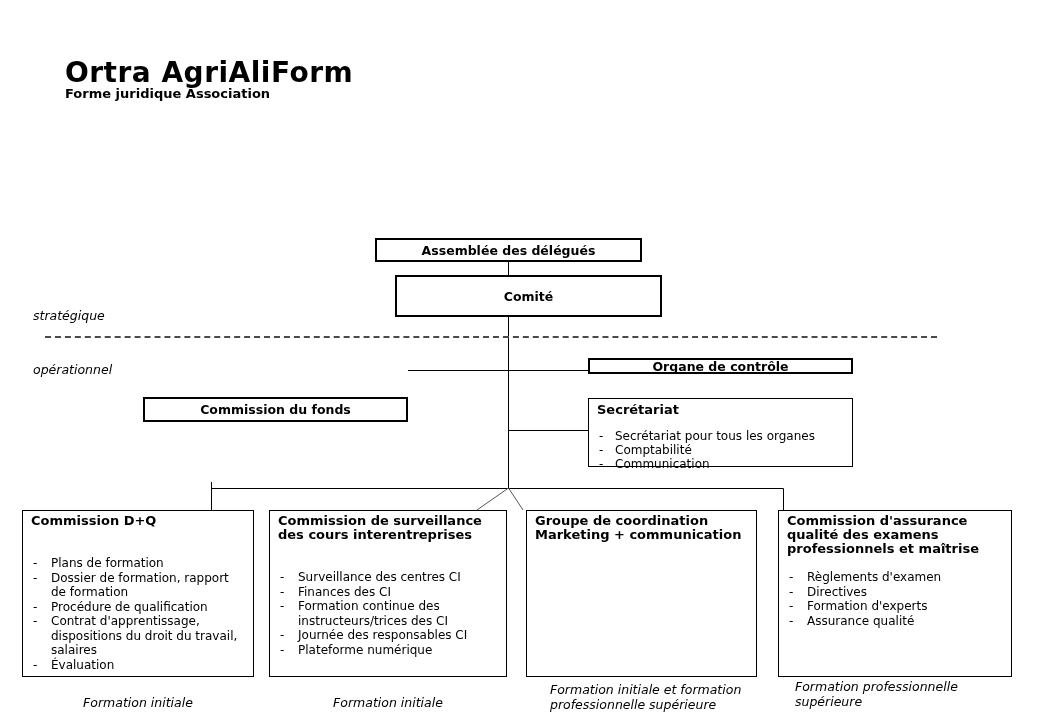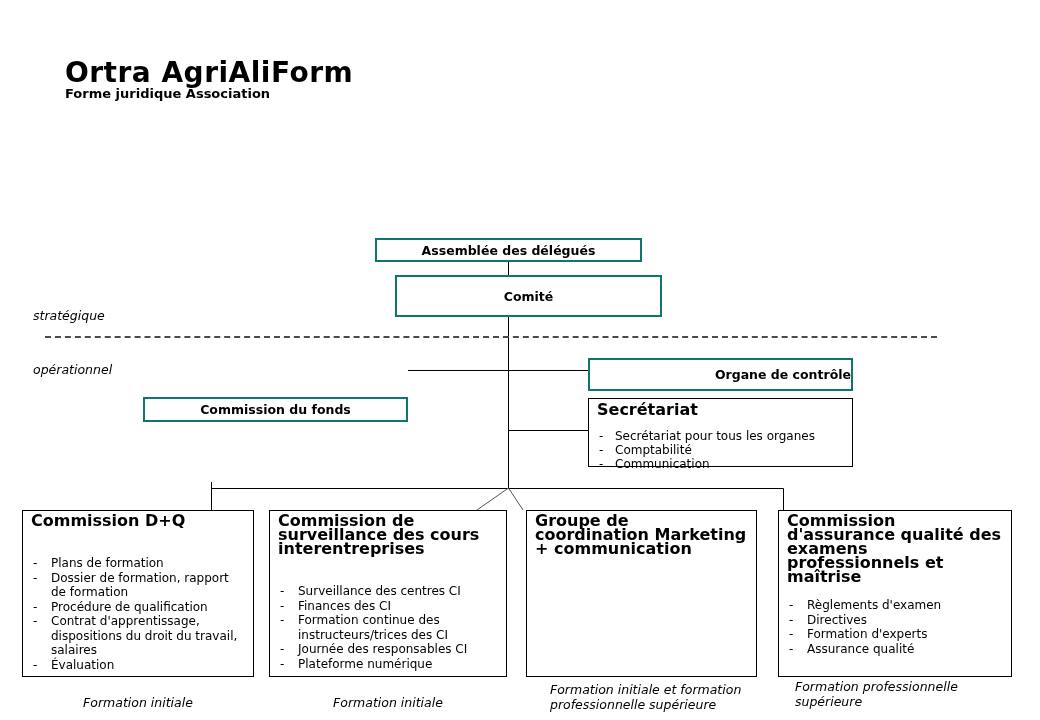--- a/index.html
+++ b/index.html
@@ -9,29 +9,29 @@
     overflow:hidden;
   }
   .abs{position:absolute;}
 
   
   #page-title{font-size:28px;font-weight:bold;line-height:26px;letter-spacing:0.5px;}
   #page-subtitle{font-size:13px;font-weight:bold;line-height:15px;}
 
   
   .orgbox{
-    position:absolute;background:#fff;border:2px solid #0f766e;box-sizing:border-box;
+    position:absolute;background:#fff;border:2px solid #000000;box-sizing:border-box;
     display:flex;align-items:center;justify-content:center;
     font-weight:bold;font-size:12.5px;text-align:center;
   }
   .panel{
     position:absolute;background:#fff;border:1px solid #000;box-sizing:border-box;
     padding:3px 8px;font-size:12px;text-align:left;
   }
-  .panel .ptitle{font-weight:bold;font-size:16px;line-height:14px;}
+  .panel .ptitle{font-weight:bold;font-size:13px;line-height:14px;}
   .panel ul{list-style:none;margin:0;padding:0;line-height:14.5px;}
   .panel ul.gap{margin-top:28px;}
   .panel ul.gap-tight{margin-top:14px;}
   .panel li{position:relative;padding-left:20px;}
   .panel li::before{content:"-";position:absolute;left:2px;}
   #secretariat-panel ul{line-height:14px;margin-top:12px;}
   #secretariat-panel li{padding-left:18px;}
 
   
   .level-label{font-style:italic;font-size:12.5px;}
@@ -74,21 +74,21 @@
 </div>
 
 <div class="abs level-label" style="left:33px;top:308px;">stratégique</div>
 <div id="level-separator"></div>
 <div class="abs level-label" style="left:33px;top:362px;">opérationnel</div>
 
 <div class="orgbox" style="left:143px;top:358px;width:265px;height:25px;margin-top:39px;">
   <span>Commission du fonds</span>
 </div>
 
-<div class="orgbox" style="left:588px;top:358px;width:265px;height:33px;justify-content:flex-end;">
+<div class="orgbox" style="left:588px;top:358px;width:265px;height:16px;">
   <span>Organe de contrôle</span>
 </div>
 
 <div id="secretariat-panel" class="panel" style="left:588px;top:398px;width:265px;height:69px;padding-top:4px;">
   <div class="ptitle">Secrétariat</div>
   <ul>
     <li>Secrétariat pour tous les organes</li>
     <li>Comptabilité</li>
     <li>Communication</li>
   </ul>

